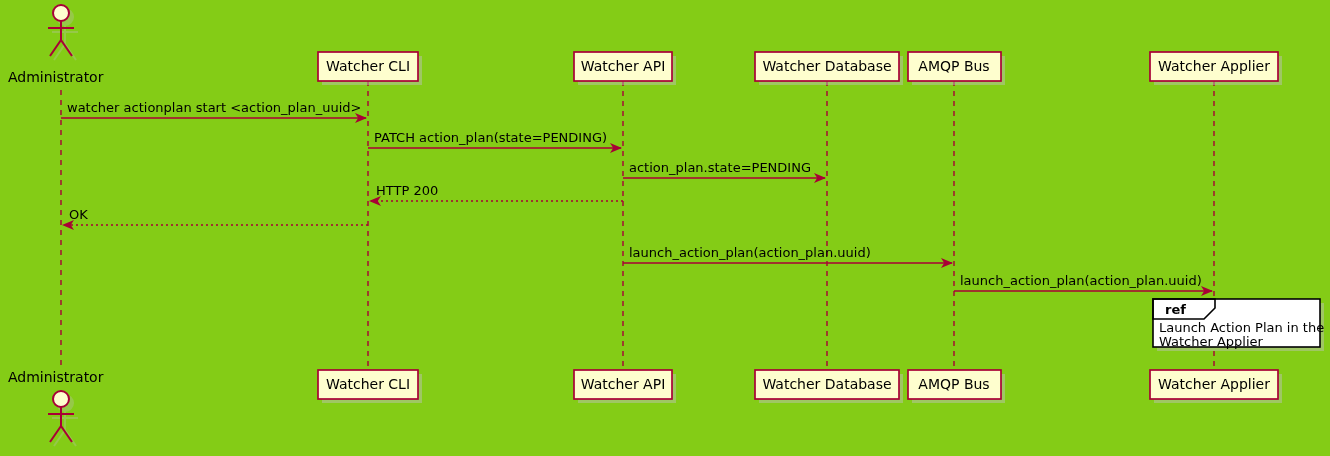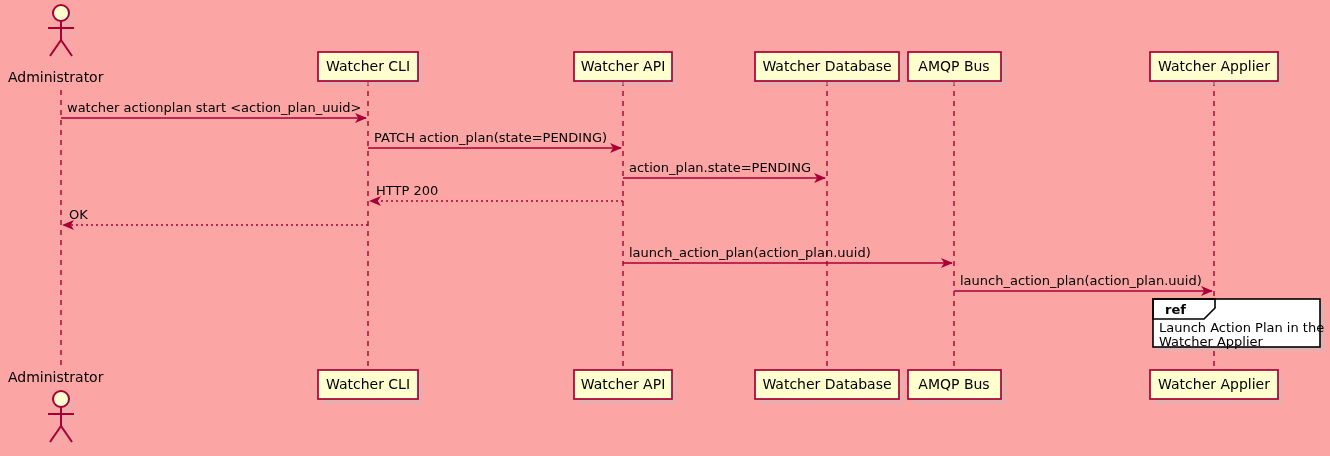--- a/index.html
+++ b/index.html
@@ -8,21 +8,21 @@
     padding: 0;
     background: #FFFFFF;
   }
   body {
     font-family: "DejaVu Sans", sans-serif;
   }
   #diagram-root {
     position: relative;
     width: 1330px;
     height: 456px;
-    background: #fca5a5;
+    background: #84cc16;
     overflow: hidden;
   }
   svg#seq-svg {
     position: absolute;
     left: 0;
     top: 0;
     width: 1330px;
     height: 456px;
     display: block;
   }

